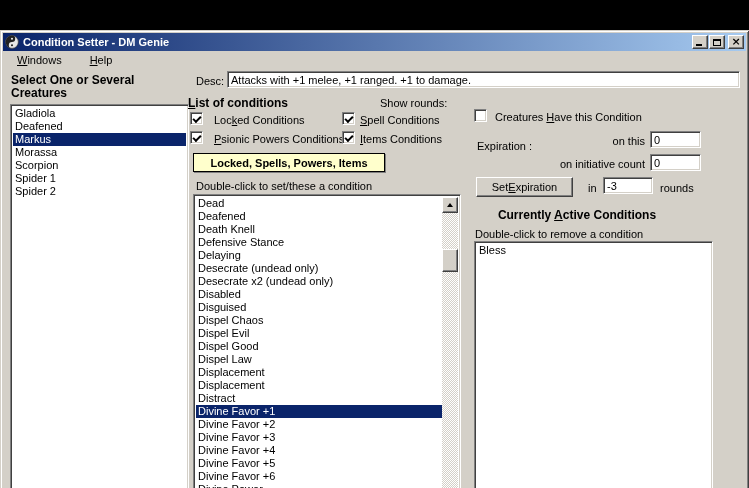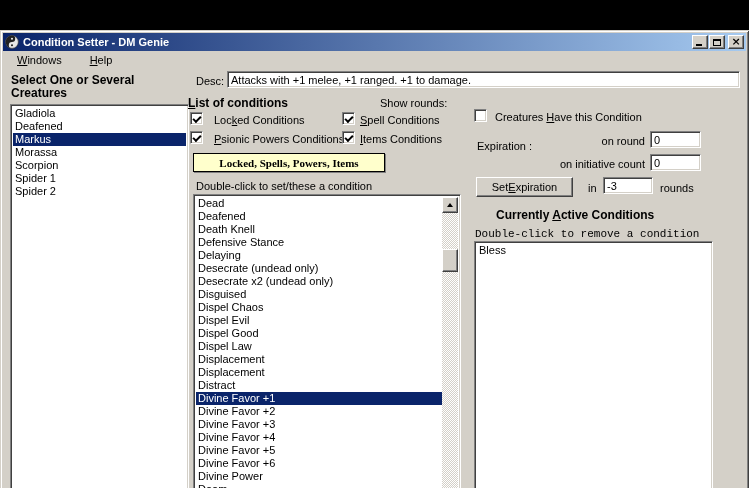--- a/index.html
+++ b/index.html
@@ -89,21 +89,21 @@
     border-left:2px solid #000; border-bottom:2px solid #000; transform:rotate(-45deg);
   }
 
   
   #locked-btn {
     position:absolute; left:193px; top:123px; width:192px; height:19px;
     background: var(--locked-button-bg, #ffffcc);
     border: 1px solid #000; box-shadow: 1px 1px 0 #808080;
     font-weight: bold; font-size: 11px;
     display:flex; align-items:center; justify-content:center;
-    font-family: Liberation Serif, serif;
+    font-family: Liberation Sans, sans-serif;
   }
   #set-exp-btn {
     position:absolute; left:476px; top:147px; width:97px; height:20px;
     font-size:11px; display:flex; align-items:center; justify-content:center;
     font-family: "Liberation Sans", "DejaVu Sans", sans-serif;
   }
 </style>
 </head>
 <body>
 
@@ -173,20 +173,21 @@
   <div class="listbox sunken" style="left:193px; top:164px; width:268px; height:315px;">
     <div class="list-content with-sb">
 
     <div class="list-item">Dead</div>
         <div class="list-item">Deafened</div>
         <div class="list-item">Death Knell</div>
         <div class="list-item">Defensive Stance</div>
         <div class="list-item">Delaying</div>
         <div class="list-item">Desecrate (undead only)</div>
         <div class="list-item">Desecrate x2 (undead only)</div>
+        <div class="list-item">Disabled</div>
         <div class="list-item">Disguised</div>
         <div class="list-item">Dispel Chaos</div>
         <div class="list-item">Dispel Evil</div>
         <div class="list-item">Dispel Good</div>
         <div class="list-item">Dispel Law</div>
         <div class="list-item">Displacement</div>
         <div class="list-item">Displacement</div>
         <div class="list-item">Distract</div>
         <div class="list-item selected">Divine Favor +1</div>
         <div class="list-item">Divine Favor +2</div>
@@ -205,32 +206,32 @@
       <span class="sb-btn raised sb-down">
           <span class="tri-down"></span>
         </span>
     </div>
   </div>
 
   <span class="cb" style="left:474px; top:79px;"></span>
   <div class="lbl" style="left:495px; top:81px;">Creatures <u>H</u>ave this Condition</div>
 
   <div class="lbl" style="left:477px; top:110px;">Expiration :</div>
-  <div class="lbl" style="left:520px; top:105px; width:125px; text-align:right;">on round</div>
+  <div class="lbl" style="left:520px; top:105px; width:125px; text-align:right;">on this</div>
   <input class="sunken abs" style="left: 650px; top: 101px; width: 51px; height: 17px;" value="0">
   <div class="lbl" style="left:520px; top:128px; width:125px; text-align:right;">on initiative count</div>
   <input class="sunken abs" style="left: 650px; top: 124px; width: 51px; height: 17px;" value="0">
 
   <button id="set-exp-btn" class="raised">Set <u>E</u>xpiration</button>
   <div class="lbl" style="left:588px; top:152px;">in</div>
   <input class="sunken abs" style="left: 603px; top: 147px; width: 50px; height: 17px;" value="-3">
   <div class="lbl" style="left:660px; top:152px;">rounds</div>
 
-  <div class="lbl bold" style="left:496px; top:179px; width:234px; ">Currently <u>A</u>ctive Conditions</div>
-  <div class="lbl" style="left:475px; top:198px;font-family:Liberation Mono, monospace;">Double-click to remove a condition</div>
+  <div class="lbl bold" style="left:460px; top:179px; width:234px; text-align:center;">Currently <u>A</u>ctive Conditions</div>
+  <div class="lbl" style="left:475px; top:198px;">Double-click to remove a condition</div>
   <div class="listbox sunken" style="left:474px; top:211px; width:239px; height:266px;">
     <div class="list-content">
 
     <div class="list-item">Bless</div>
       </div>
   </div>
 
 </div>
 
 </body></html>

